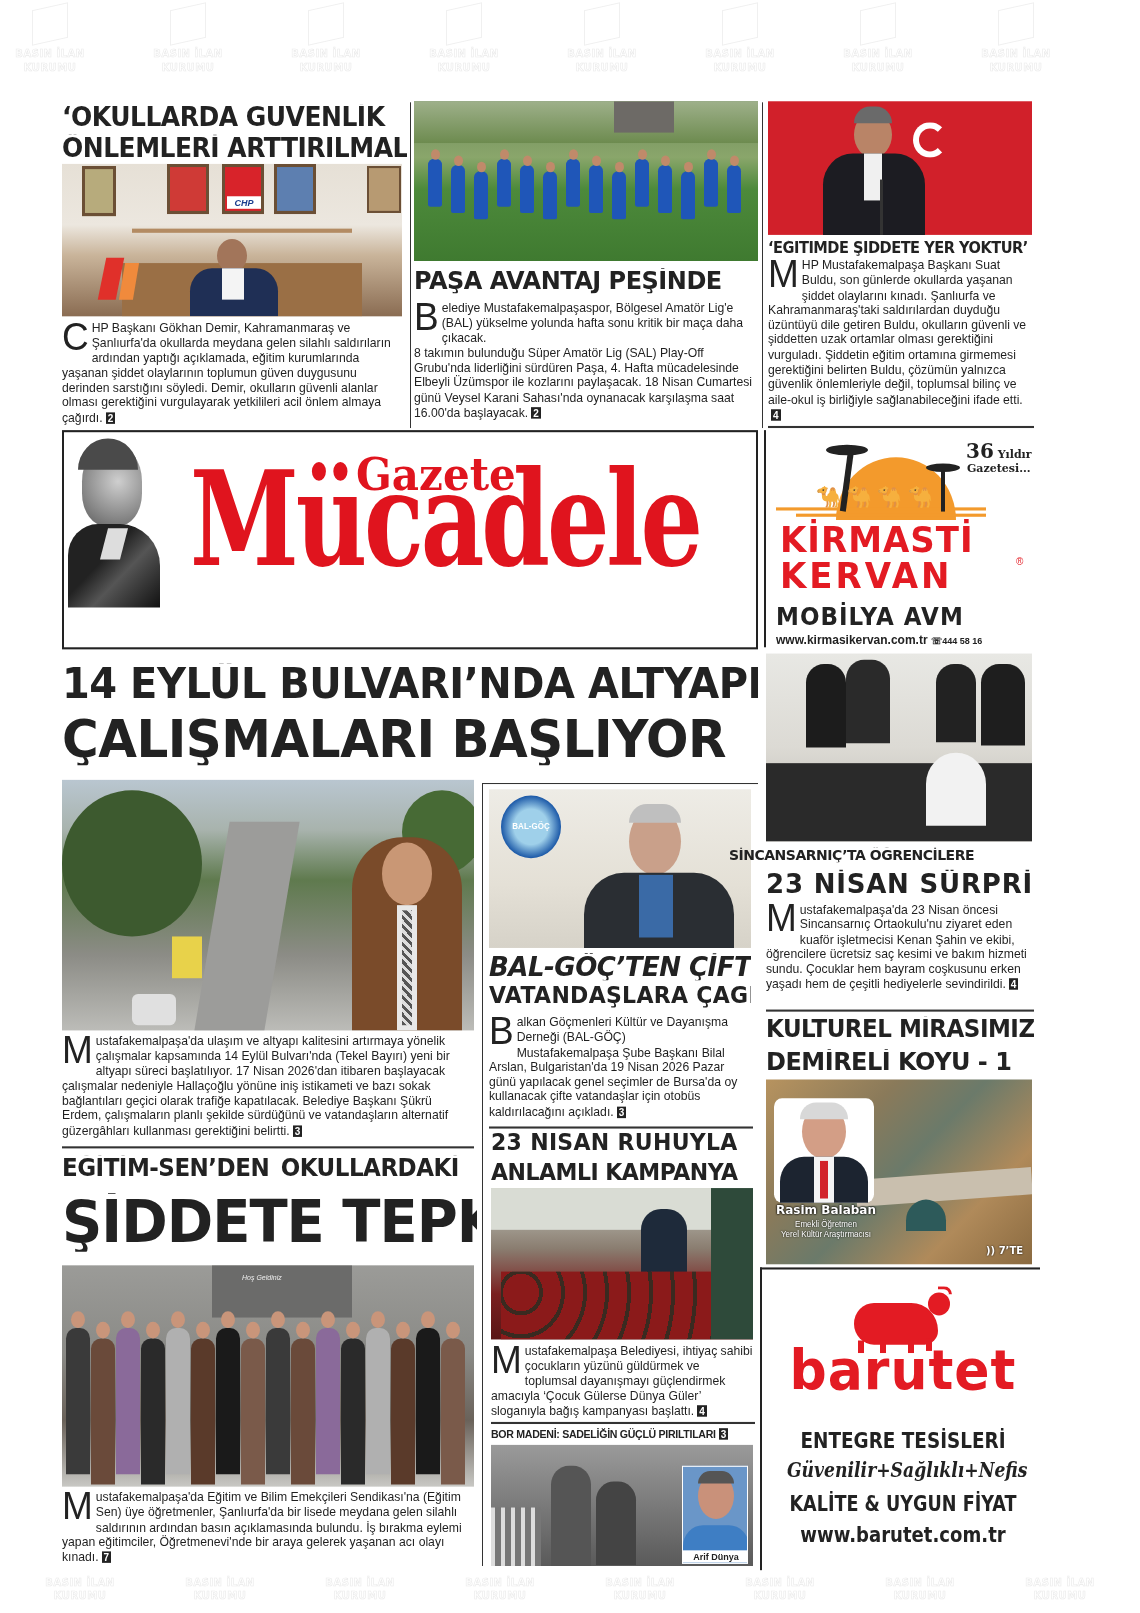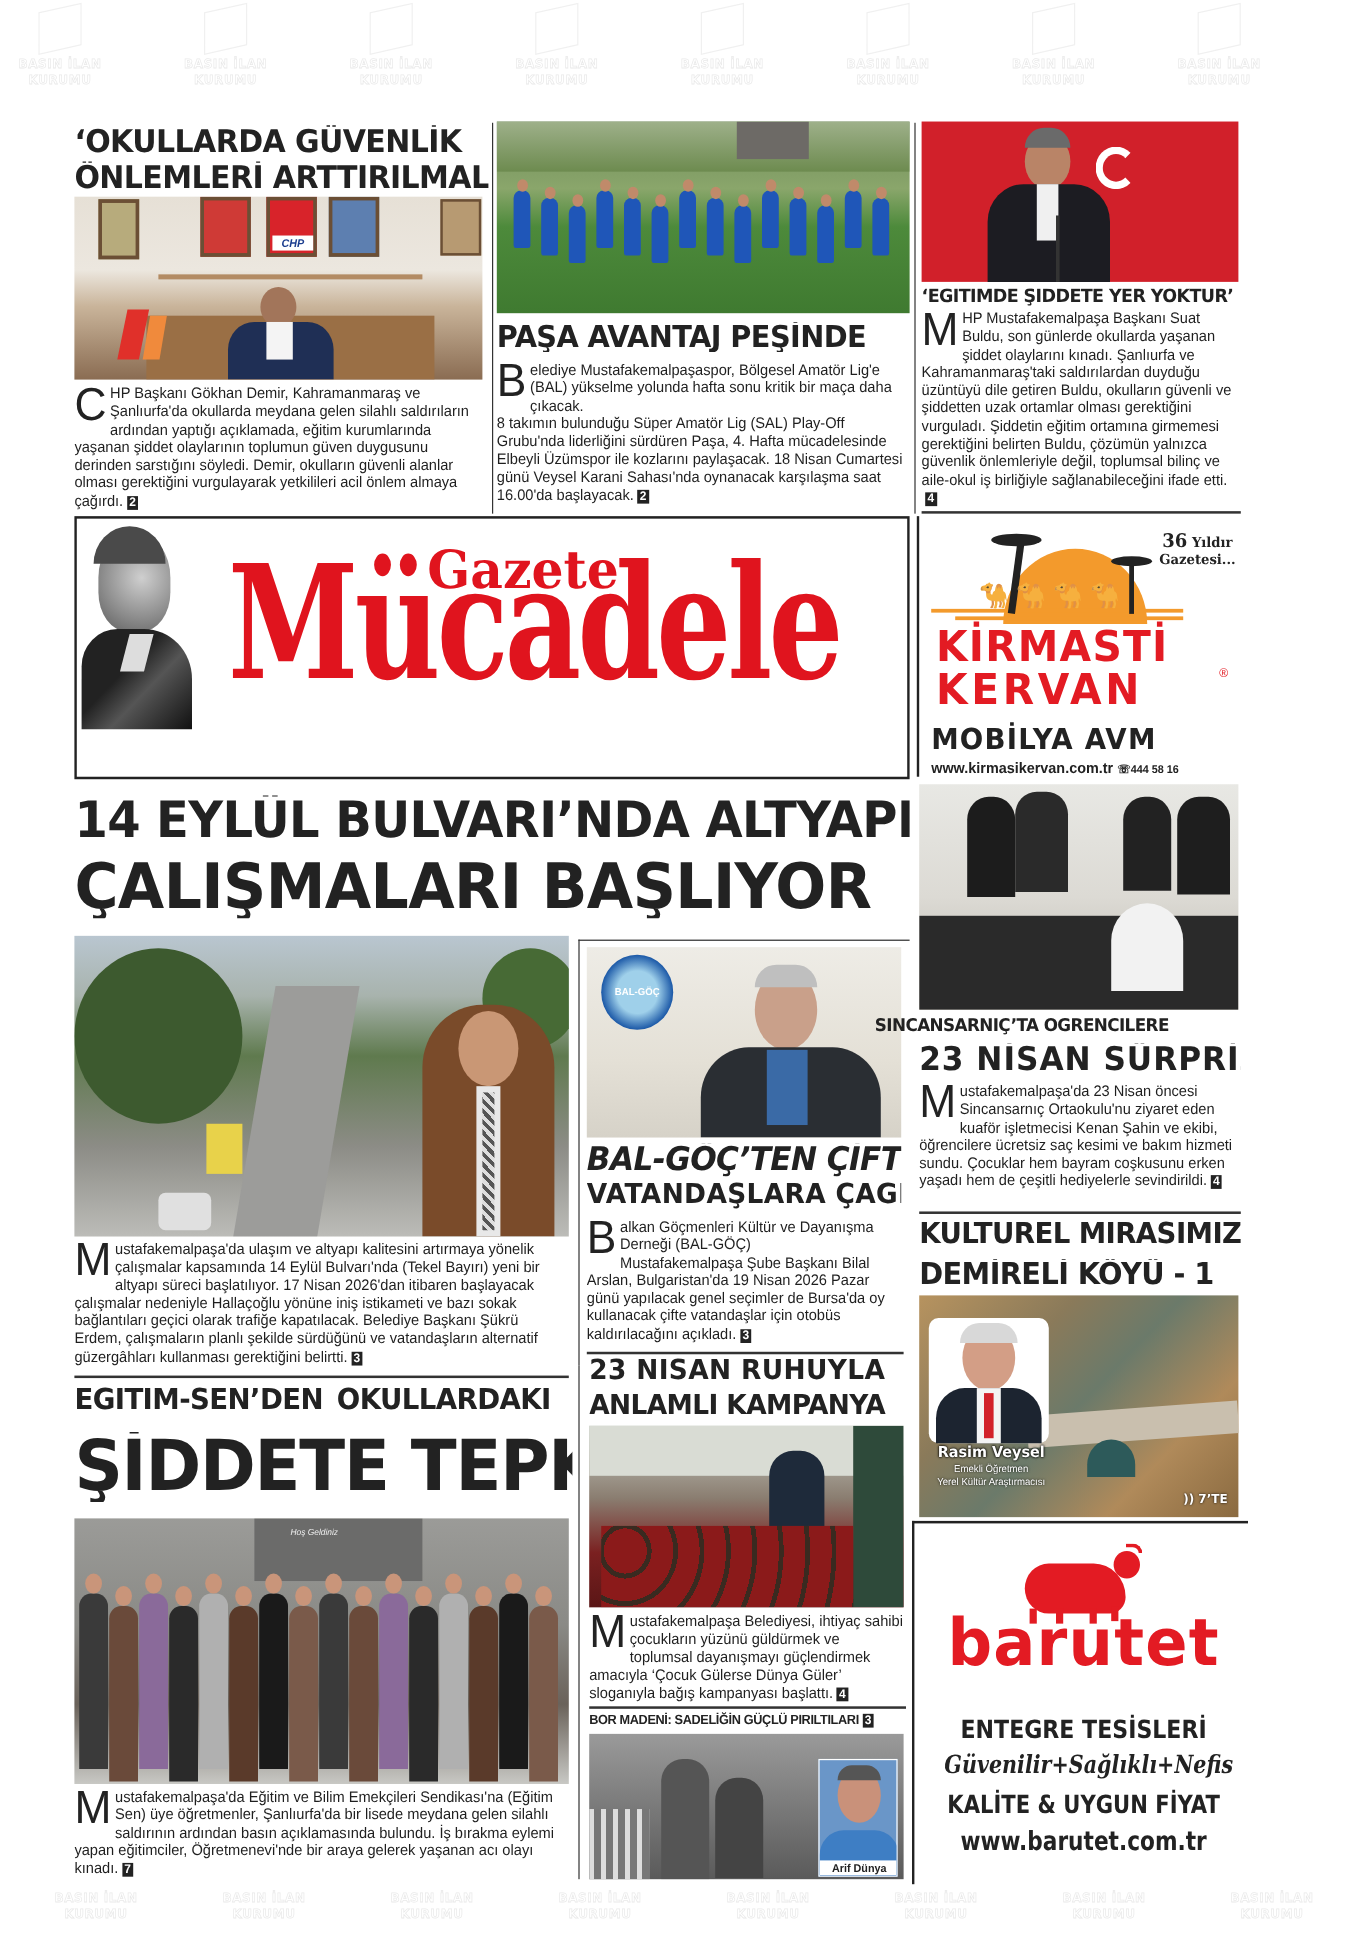--- a/index.html
+++ b/index.html
@@ -195,21 +195,21 @@
       <div class="abs" style="left:60px;top:18px;width:120px;height:60px;border-radius:60px 60px 0 0;background:#f39a2c;"></div>
       <div class="abs" style="left:0;top:66px;width:210px;height:3px;background:#f39a2c;"></div>
       <div class="abs" style="left:20px;top:72px;width:190px;height:3px;background:#f39a2c;"></div>
       <div class="abs" style="left:68px;top:10px;width:6px;height:60px;background:#222;transform:rotate(8deg);"></div>
       <div class="abs" style="left:50px;top:6px;width:42px;height:10px;border-radius:50%;background:#222;"></div>
       <div class="abs" style="left:165px;top:28px;width:4px;height:42px;background:#222;"></div>
       <div class="abs" style="left:150px;top:24px;width:34px;height:8px;border-radius:50%;background:#222;"></div>
       <div class="abs" style="left:40px;top:48px;width:150px;height:16px;font-size:20px;line-height:16px;color:#222;letter-spacing:6px;">🐪🐪🐪🐪</div>
     </div>
     <div class="abs" style="left:200px;top:14px;font-family:'DejaVu Serif',serif;font-weight:700;color:#222;font-size:11px;line-height:13px;text-align:center;">
-      <span style="font-size:15px;">36</span> <span>Yıldır</span><br><span>Gazetesi...</span>
+      <span style="font-size:20px;">36</span> <span>Yıldır</span><br><span>Gazetesi...</span>
     </div>
     <div class="abs" style="left:14px;top:88px;font-family:'DejaVu Sans',sans-serif;font-weight:900;font-size:34px;line-height:1;color:#e31b23;letter-spacing:1px;">KİRMASTİ</div>
     <div class="abs" style="left:14px;top:122px;font-family:'DejaVu Sans',sans-serif;font-weight:900;font-size:34px;line-height:1;color:#e31b23;letter-spacing:3px;">KERVAN</div>
     <div class="abs" style="left:250px;top:120px;font-size:10px;color:#e31b23;">®</div>
     <div class="abs" style="left:10px;top:168px;font-family:'DejaVu Sans',sans-serif;font-weight:900;font-size:23px;line-height:1;color:#222;letter-spacing:1px;">MOBİLYA AVM</div>
     <div class="abs" style="left:10px;top:194px;font-family:'Liberation Sans',sans-serif;font-weight:700;font-size:12px;color:#222;white-space:nowrap;">
       <span>www.kirmasikervan.com.tr</span> <span style="font-size:9px;">☏</span><span style="font-size:9px;">444 58 16</span>
     </div>
   </div>
 
@@ -267,21 +267,21 @@
   <div class="photo" style="left:766px;top:1034px;width:266px;height:177px;background:linear-gradient(135deg,#b7935f 0%,#8a7a5a 30%,#6b7a6a 50%,#b08a5a 75%,#8a6a40 100%);">
     <div class="abs" style="left:90px;top:90px;width:176px;height:26px;background:#c9bfae;transform:rotate(-4deg);"></div>
     <div class="abs" style="left:140px;top:115px;width:40px;height:30px;border-radius:20px 20px 0 0;background:#2d5a5a;"></div>
     <div class="abs" style="left:8px;top:18px;width:100px;height:100px;background:#fff;border-radius:8px;">
       <div class="abs" style="left:28px;top:6px;width:44px;height:52px;border-radius:50%;background:#d39e86;"></div>
       <div class="abs" style="left:26px;top:4px;width:48px;height:16px;border-radius:24px 24px 0 0;background:#d8d8d8;"></div>
       <div class="abs" style="left:6px;top:56px;width:88px;height:44px;background:#1c2430;border-radius:24px 24px 0 0;"></div>
       <div class="abs" style="left:40px;top:56px;width:20px;height:44px;background:#f4f4f4;"></div>
       <div class="abs" style="left:46px;top:60px;width:8px;height:36px;background:#d2222a;"></div>
     </div>
-    <div class="abs" style="left:6px;top:118px;width:108px;text-align:center;font-family:'DejaVu Sans',sans-serif;font-weight:900;font-size:12px;color:#fff;text-shadow:0 0 2px #000,0 0 2px #000;">Rasim Veysel</div>
+    <div class="abs" style="left:6px;top:118px;width:108px;text-align:center;font-family:'DejaVu Sans',sans-serif;font-weight:900;font-size:12px;color:#fff;text-shadow:0 0 2px #000,0 0 2px #000;">Rasim Balaban</div>
     <div class="abs" style="left:6px;top:134px;width:108px;text-align:center;font-size:8px;color:#fff;text-shadow:0 0 2px #000;">Emekli Öğretmen</div>
     <div class="abs" style="left:0;top:144px;width:120px;text-align:center;font-size:8px;color:#fff;text-shadow:0 0 2px #000;">Yerel Kültür Araştırmacısı</div>
     <div class="abs" style="left:220px;top:158px;font-family:'DejaVu Sans',sans-serif;font-weight:900;font-size:10px;color:#fff;text-shadow:0 0 2px #000;">)) <span>7’TE</span></div>
   </div>
 
   <div class="abs headline" style="left:62px;top:1107px;width:415px;font-size:23px;word-spacing:4px;">EĞİTİM-SEN’DEN OKULLARDAKİ</div>
   <div class="abs headline" style="left:62px;top:1143px;width:415px;font-size:56px;letter-spacing:-1px;">ŞİDDETE TEPKİ</div>
   <div class="photo" style="left:62px;top:1212px;width:412px;height:212px;background:linear-gradient(180deg,#9b9b98 0%,#8a8a86 40%,#6a625a 70%,#c8c8c4 100%);">
     <div class="abs" style="left:150px;top:0;width:140px;height:50px;background:#6b6b6a;"></div>
     <div class="abs" style="left:180px;top:8px;font-size:7px;color:#eee;font-style:italic;">Hoş Geldiniz</div>

